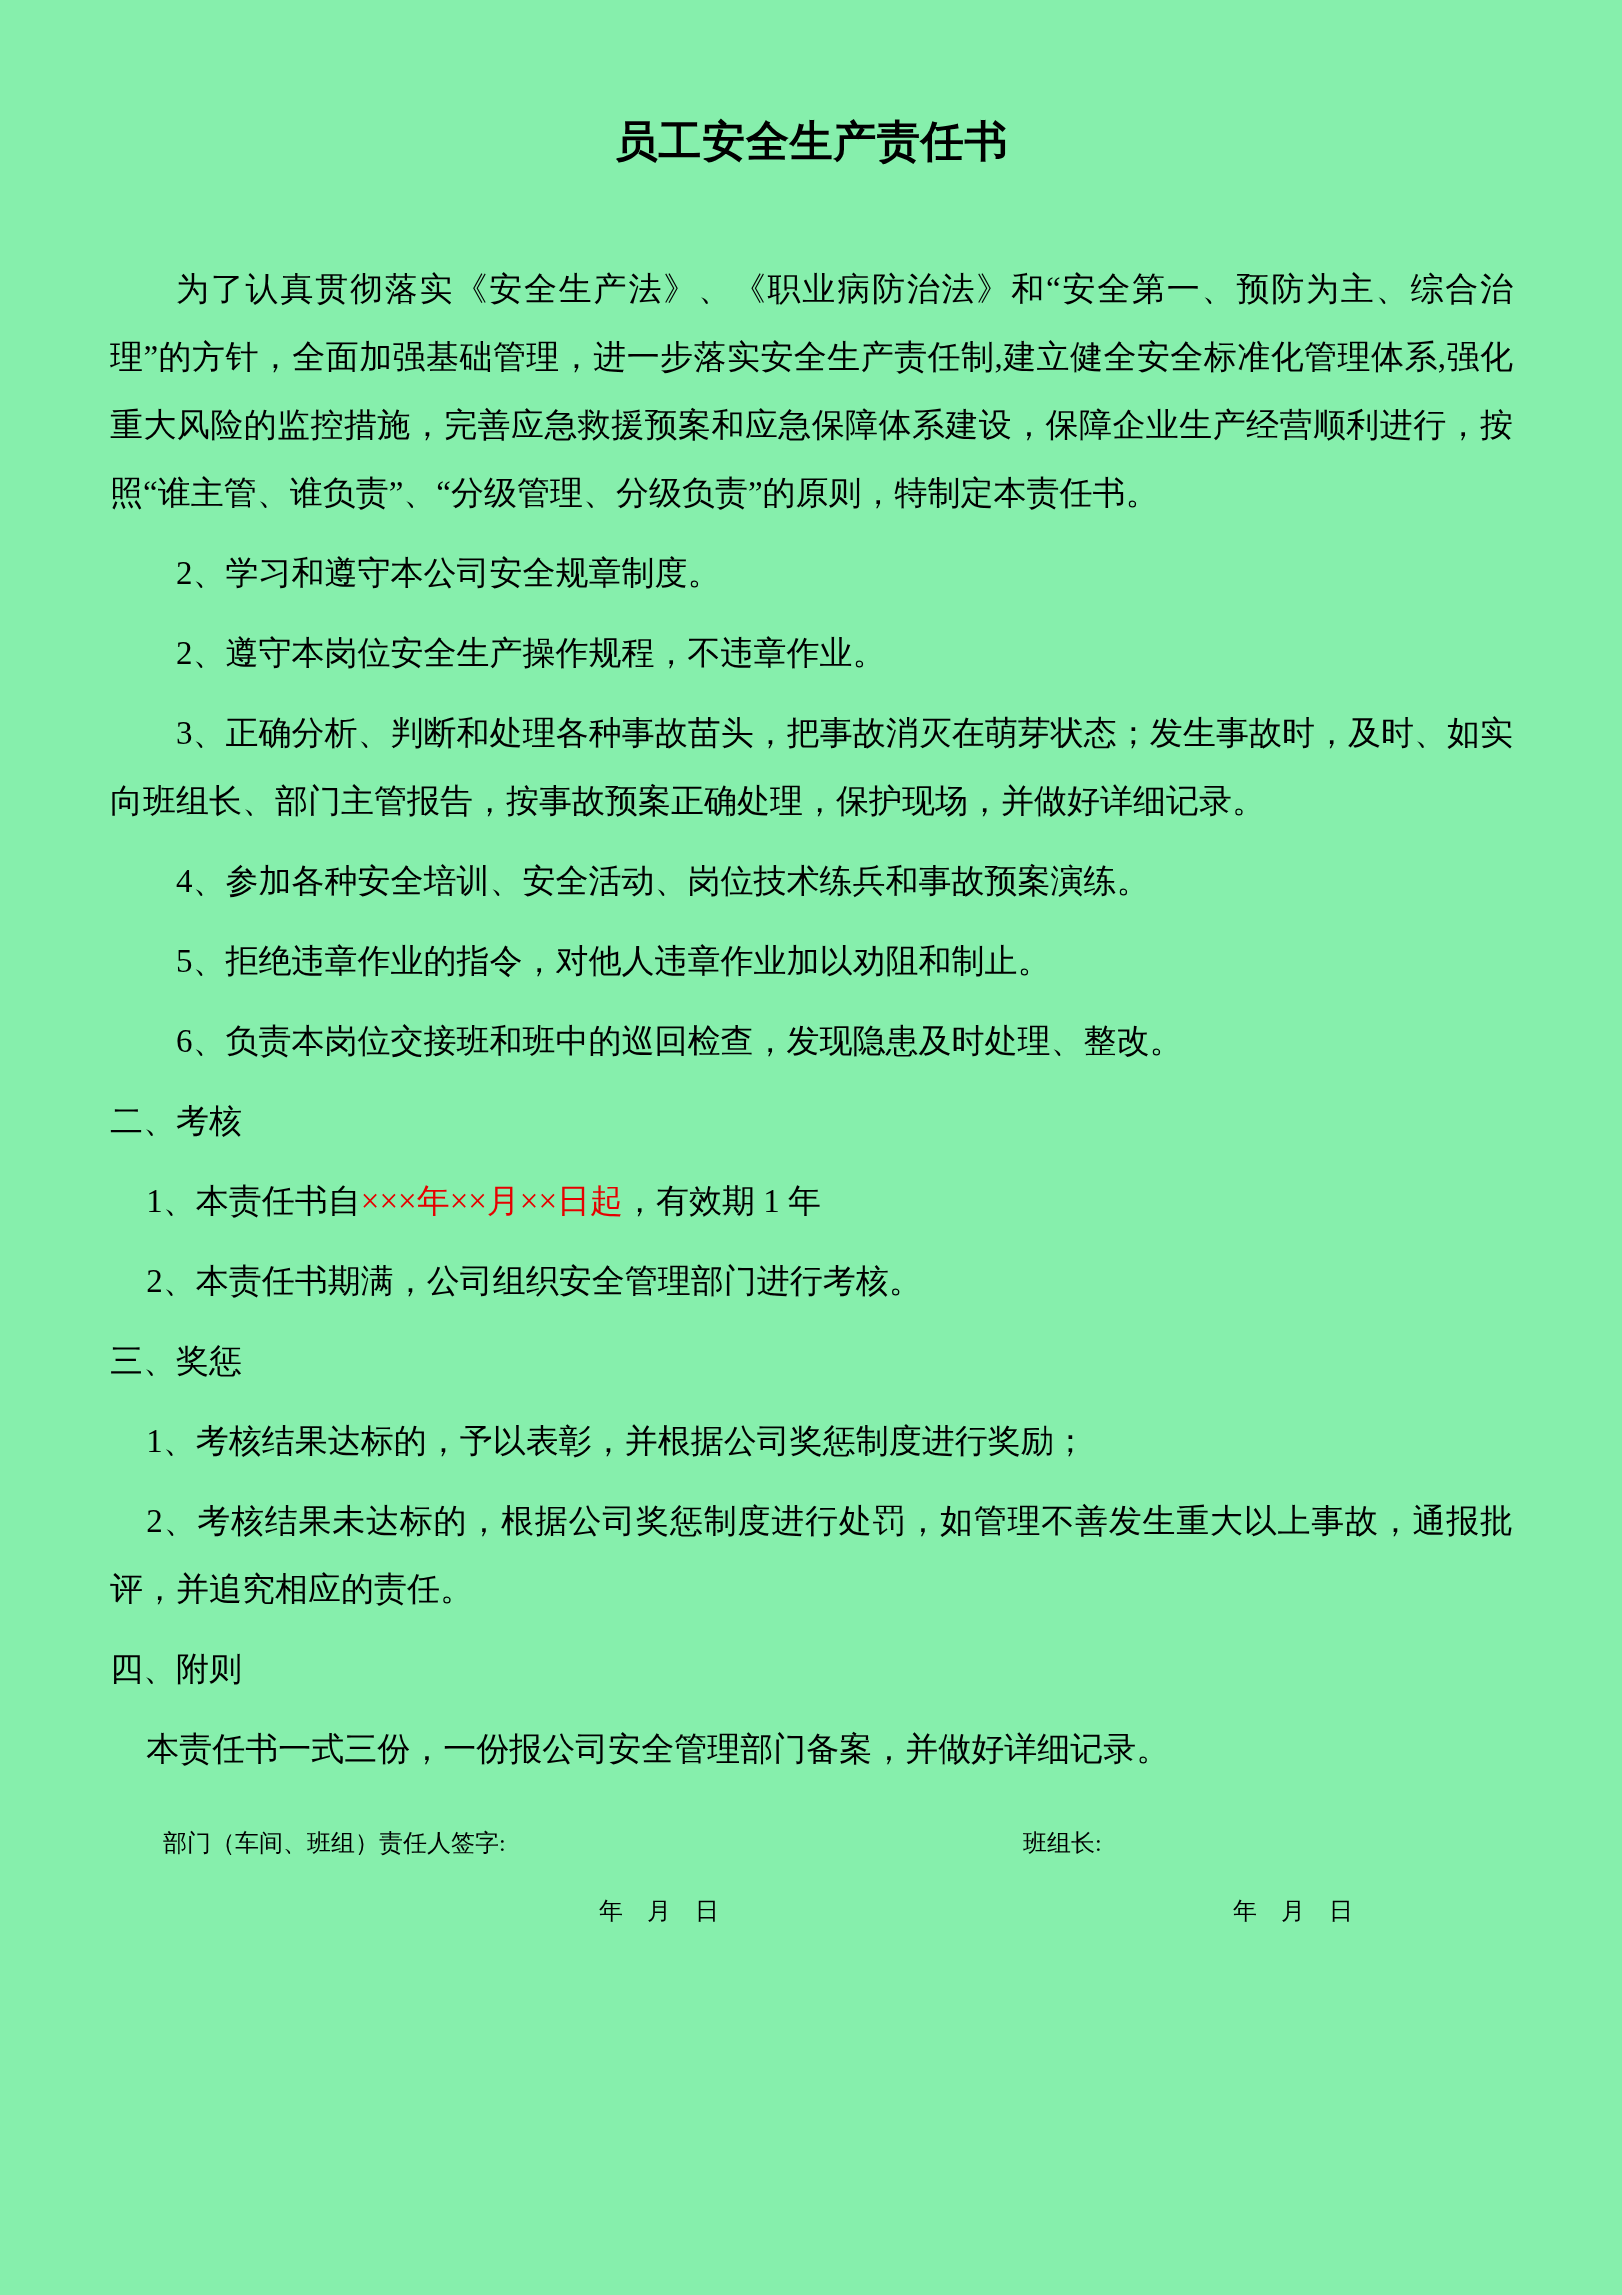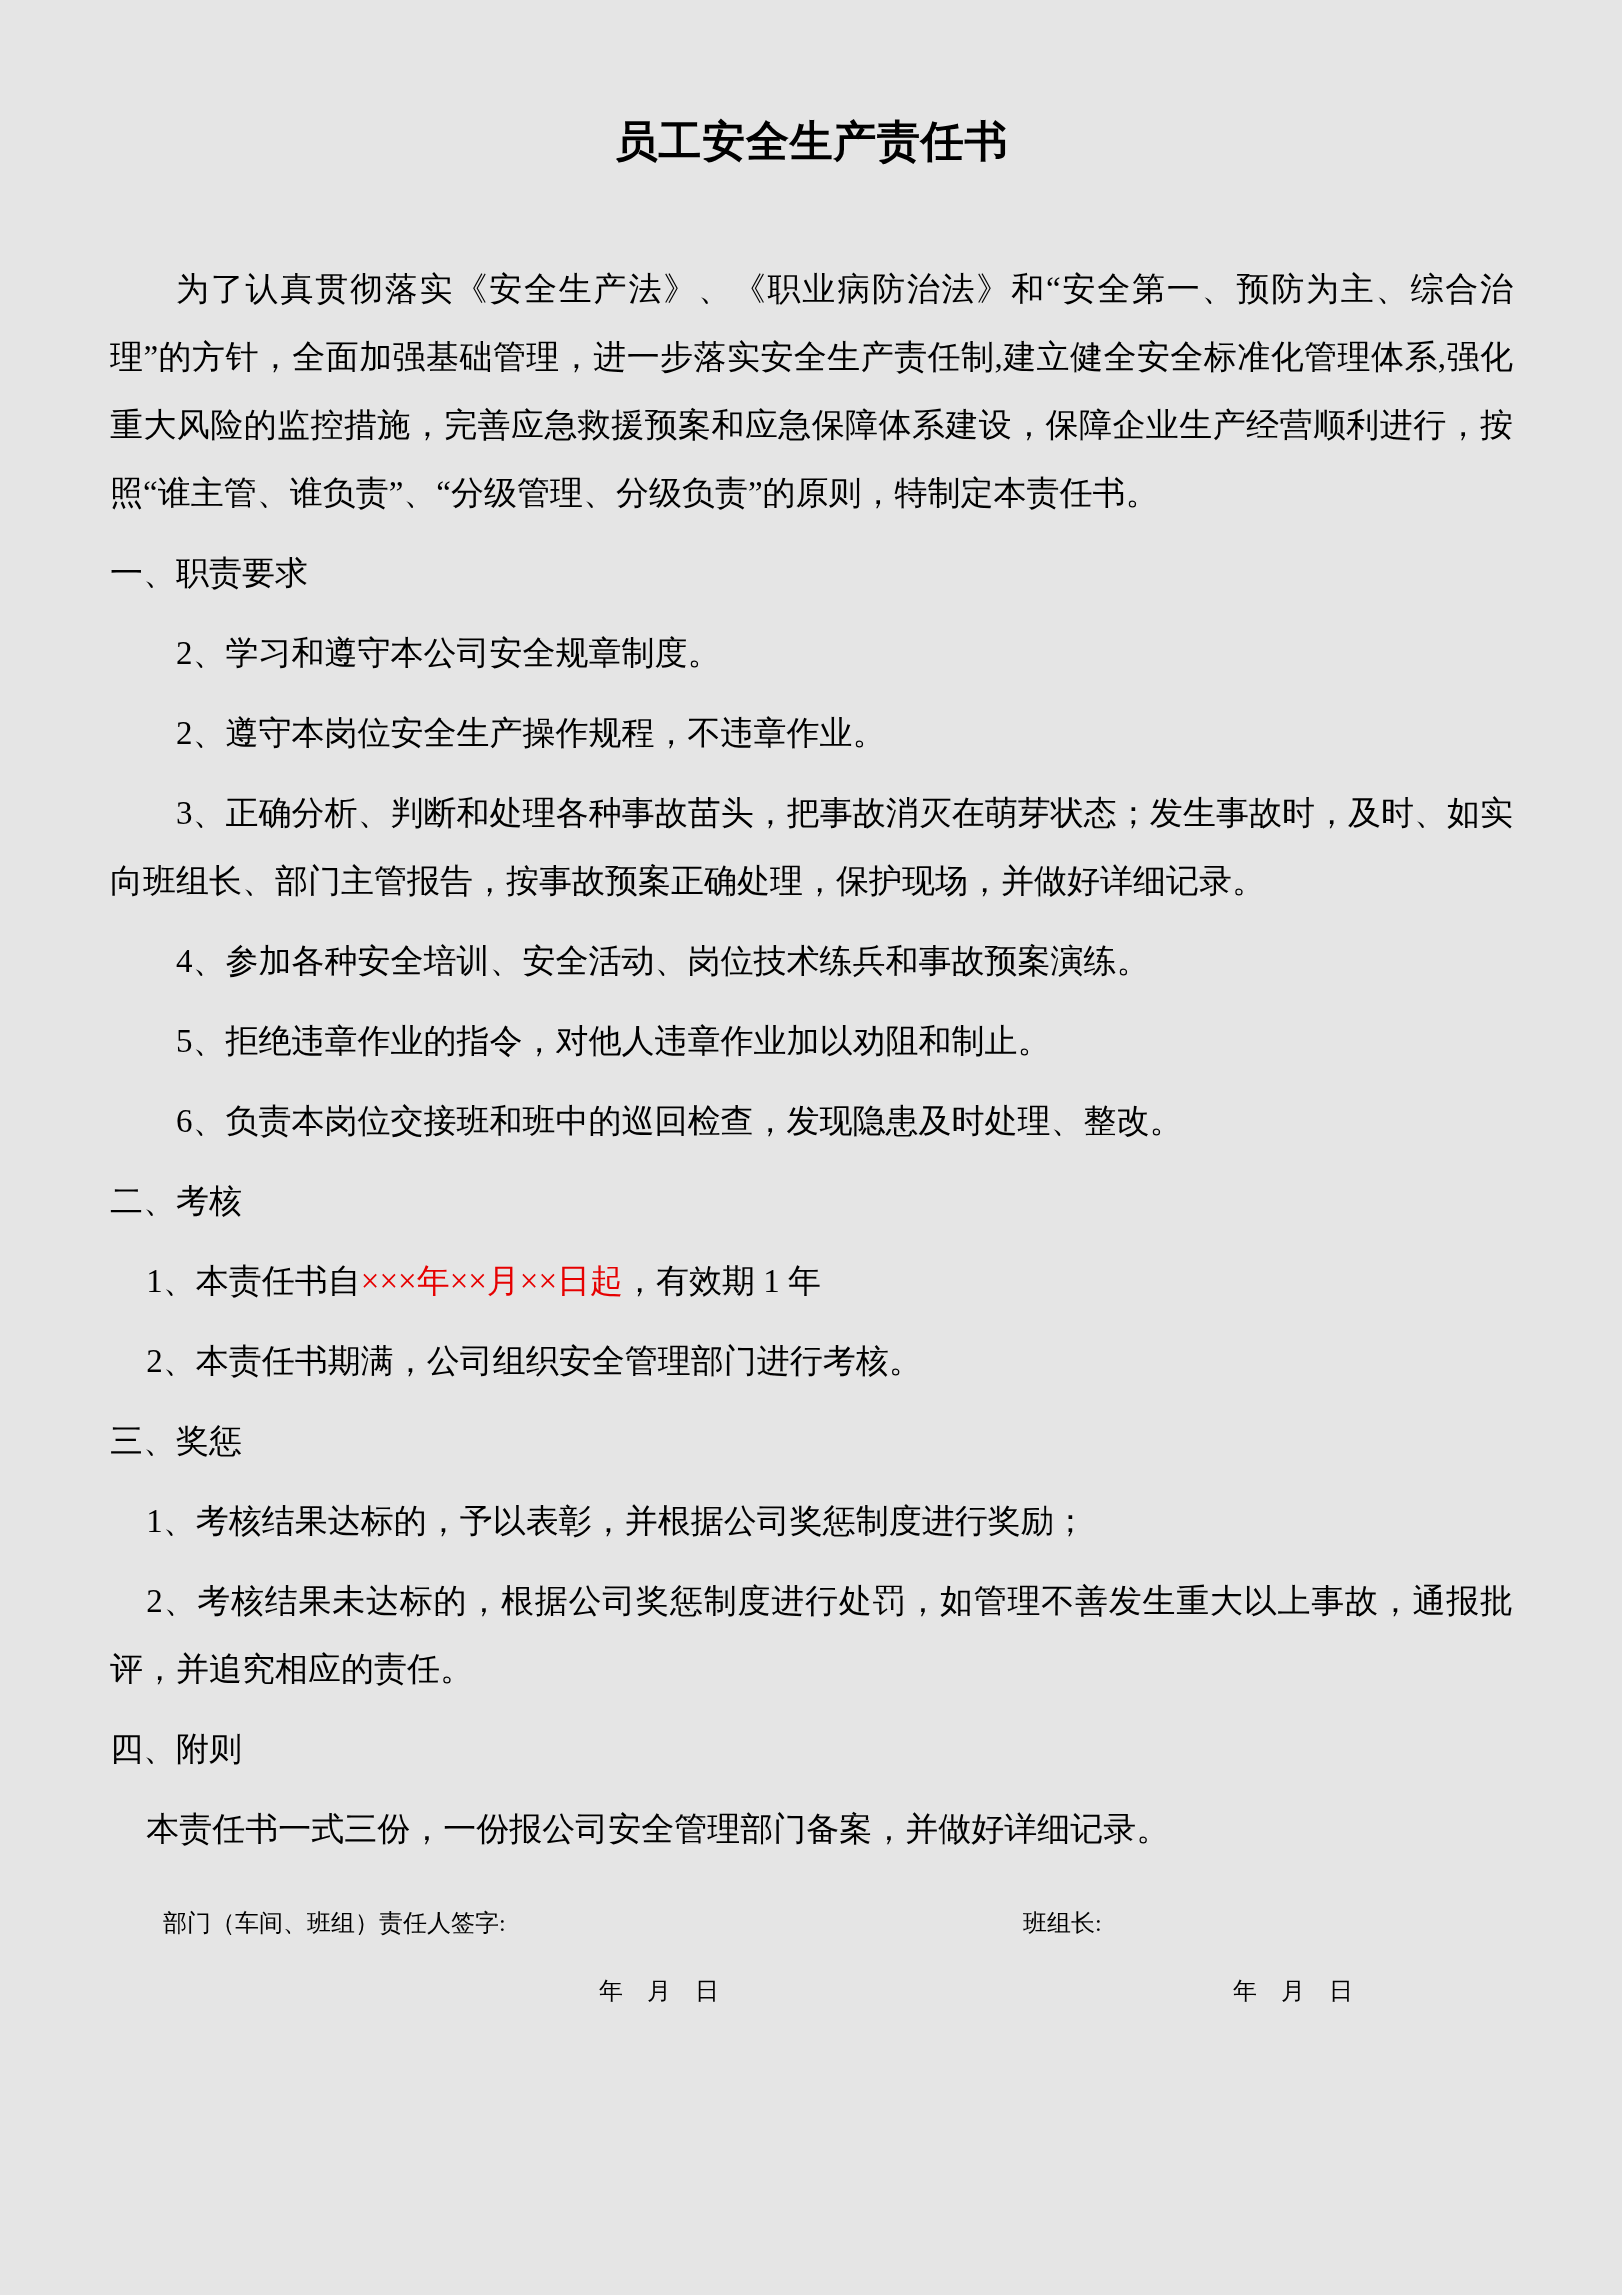--- a/index.html
+++ b/index.html
@@ -6,21 +6,21 @@
   body {
     width: 1623px;
     height: 2295px;
     background: #ffffff;
   }
   .page {
     box-sizing: border-box;
     width: 1623px;
     height: 2295px;
     padding: 108px 98px 0 98px;
-    background: #e5e5e5;
+    background: #86efac;
     color: #000000;
     font-family: "Liberation Serif", "DejaVu Serif", serif;
   }
   .title {
     margin: 0;
     font-size: 43px;
     line-height: 68px;
     font-weight: bold;
     text-align: center;
     letter-spacing: 0.7px;
@@ -51,21 +51,20 @@
 </style>
 </head>
 <body>
 
 <div class="page">
 
   <h1 class="title">员工安全生产责任书</h1>
 
   <p class="para intro indent2">为了认真贯彻落实《安全生产法》、《职业病防治法》和“安全第一、预防为主、综合治理”的方针，全面加强基础管理，进一步落实安全生产责任制,建立健全安全标准化管理体系,强化重大风险的监控措施，完善应急救援预案和应急保障体系建设，保障企业生产经营顺利进行，按照“谁主管、谁负责”、“分级管理、分级负责”的原则，特制定本责任书。</p>
 
-  <p class="para heading">一、职责要求</p>
 
   <p class="para indent2">2、学习和遵守本公司安全规章制度。</p>
   <p class="para indent2">2、遵守本岗位安全生产操作规程，不违章作业。</p>
   <p class="para indent2">3、正确分析、判断和处理各种事故苗头，把事故消灭在萌芽状态；发生事故时，及时、如实向班组长、部门主管报告，按事故预案正确处理，保护现场，并做好详细记录。</p>
   <p class="para indent2">4、参加各种安全培训、安全活动、岗位技术练兵和事故预案演练。</p>
   <p class="para indent2">5、拒绝违章作业的指令，对他人违章作业加以劝阻和制止。</p>
   <p class="para indent2">6、负责本岗位交接班和班中的巡回检查，发现隐患及时处理、整改。</p>
 
   <p class="para heading">二、考核</p>
 

